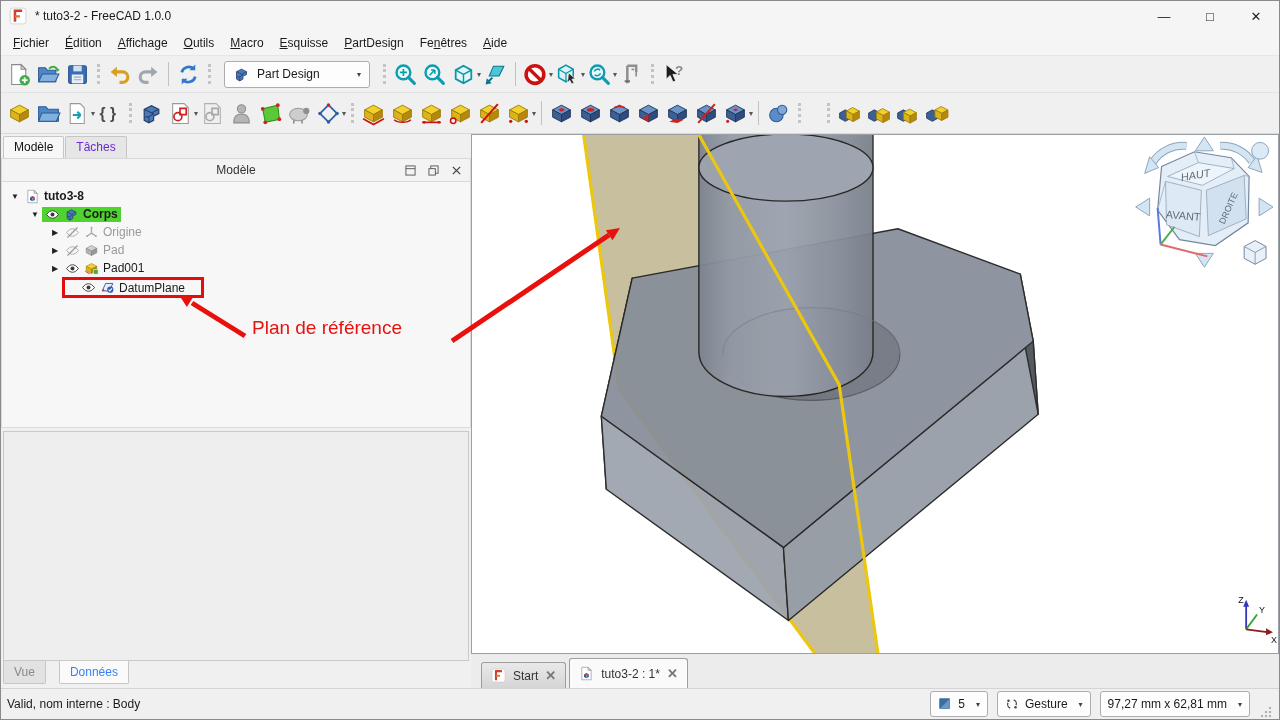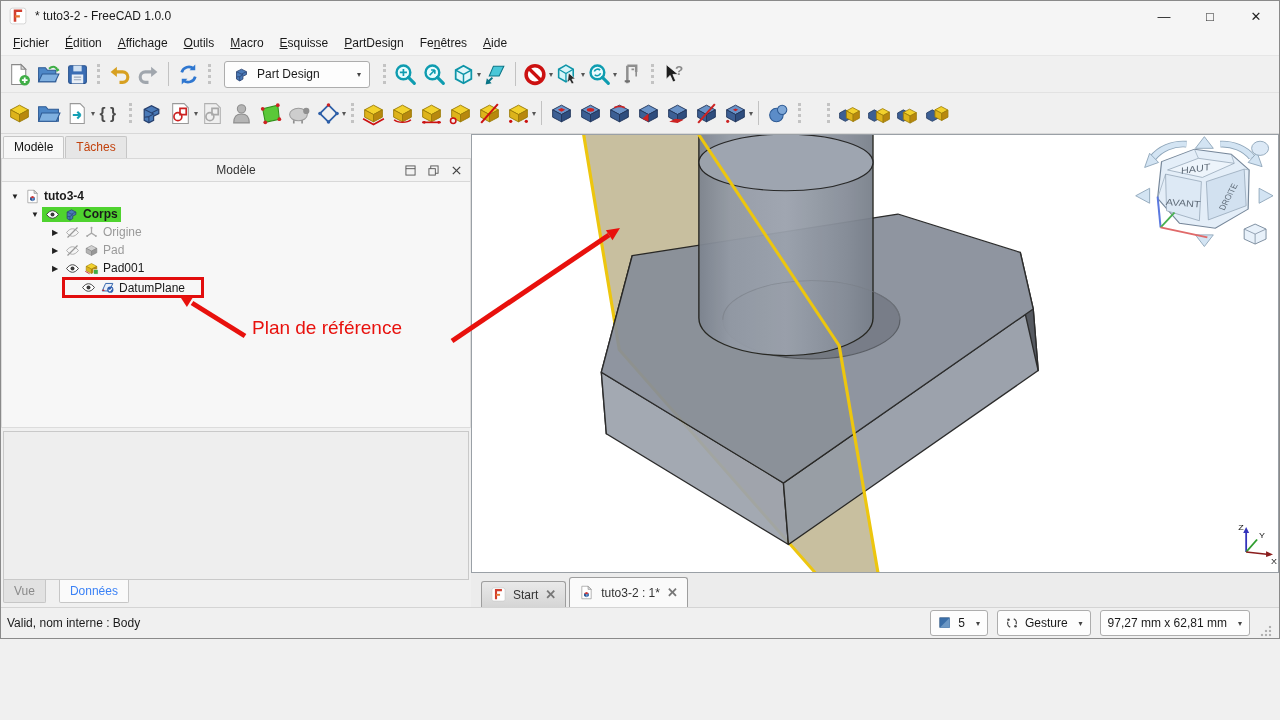--- a/index.html
+++ b/index.html
@@ -1,18 +1,18 @@
 <!DOCTYPE html>
 <html><head>
 <meta charset="utf-8">
 <style>
   html,body{margin:0;padding:0}
   body{width:1280px;height:720px;overflow:hidden;position:relative;
        font-family:"Liberation Sans",sans-serif;background:#f0f0f0;font-size:12px;color:#1a1a1a}
-  .window{width:1280px;height:639px;display:flex;flex-direction:column;box-sizing:border-box;
+  .window{width:1280px;height:720px;display:flex;flex-direction:column;box-sizing:border-box;
           border:1px solid #8a8a8a;background:#f0f0f0}
   
   .titlebar{height:30px;display:flex;align-items:center;gap:8px;padding-left:8px;background:#f5f5f5}
   .titlebar .appicon svg{width:18px;height:18px;display:block}
   .title{font-size:12px}
   .wctrl{margin-left:auto;display:flex;height:100%}
   .wbtn{width:46px;display:flex;align-items:center;justify-content:center;font-size:13px;color:#222}
   
   .menubar{height:24px;display:flex;align-items:center;padding-left:4px;background:#f5f5f5}
   .menu-item{padding:3px 8px}
@@ -27,21 +27,21 @@
   .sep{width:1px;height:24px;background:#c2c2c2;margin:0 5px}
   .combo{display:flex;align-items:center;gap:7px;background:#fdfdfd;border:1px solid #adadad;border-radius:3px;
          height:25px;padding:0 8px;margin:12px 8px;min-width:128px}
   .combo svg{width:17px;height:17px}
   .combo .arrow{margin-left:auto;font-size:8px;color:#444}
   
   .main{flex:1;display:flex;min-height:0}
   .leftdock{width:470px;display:flex;flex-direction:column;background:#f0f0f0;position:relative}
   .docktabs{height:24px;display:flex;align-items:flex-end;padding-left:2px;gap:1px}
   .dtab{padding:3px 10px 4px;border:1px solid #c6c6c6;border-bottom:none;border-radius:2px 2px 0 0;
-        background:#e6e6e6;color:#c2410c}
+        background:#e6e6e6;color:#6d28d9}
   .dtab.active{background:#f7f7f7;color:#111}
   .paneltitle{height:22px;display:flex;align-items:center;justify-content:center;color:#333;
               border:1px solid #d8d8d8;background:#f3f3f3;position:relative}
   .ptbtns{position:absolute;right:8px;display:flex;gap:12px}
   .ptbtns svg{width:11px;height:11px;display:block}
   .tree{height:240px;background:#f7f7f7;border:1px solid #dcdcdc;border-top:none;padding-top:5px;overflow:hidden}
   .trow{min-height:18px;display:flex;align-items:center}
   .tarrow{width:14px;text-align:center;font-size:8px;color:#222}
   .tcontent{display:flex;align-items:center;gap:4px;padding:0 3px}
   .teye svg,.ticon svg{width:15px;height:15px;display:block}
@@ -521,21 +521,21 @@
             <span class="tcontent">
               <span class="ticon">
                 <svg viewBox="0 0 24 24">
                   <path d="M4.5 2h10l5 5v15h-15z" fill="#fff" stroke="#8a8a8a"></path>
                   <path d="M14.5 2l5 5h-5z" fill="#e0e0e0" stroke="#8a8a8a"></path>
                   <path d="M8 13l4-2 4 2-4 2z" fill="#cc3333"></path>
                   <path d="M8 13l4 2v4.5l-4-2z" fill="#2f5a96"></path>
                   <path d="M16 13l-4 2v4.5l4-2z" fill="#4a78b8"></path>
                 </svg>
               </span>
-              <span class="tlabel">tuto3-4</span>
+              <span class="tlabel">tuto3-8</span>
             </span>
           </div>
           <div class="trow bold" style="padding-left: 26px;">
             <span class="tarrow">▼</span>
             <span class="tcontent highlight">
               <span class="teye">
                 <svg viewBox="0 0 24 24">
                   <path d="M2.5 12C6 7.5 9 6 12 6s6 1.5 9.5 6C18 16.5 15 18 12 18s-6-1.5-9.5-6z" fill="#fff" stroke="#3a3a3a" stroke-width="1.5"></path>
                   <circle cx="12" cy="12" r="3.2" fill="#3a3a3a"></circle>
                 </svg>

